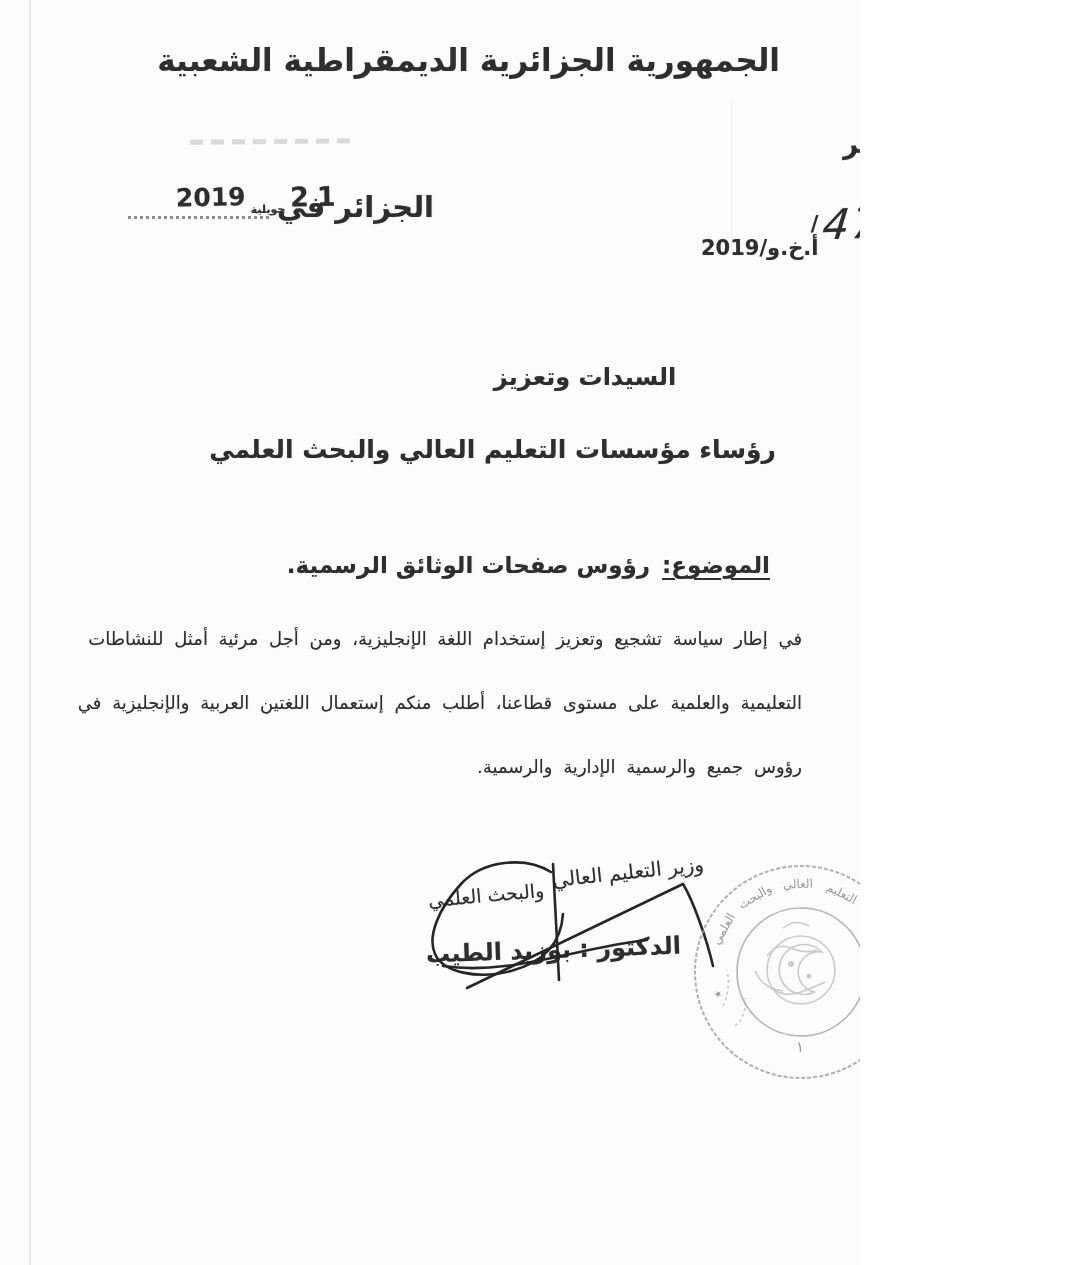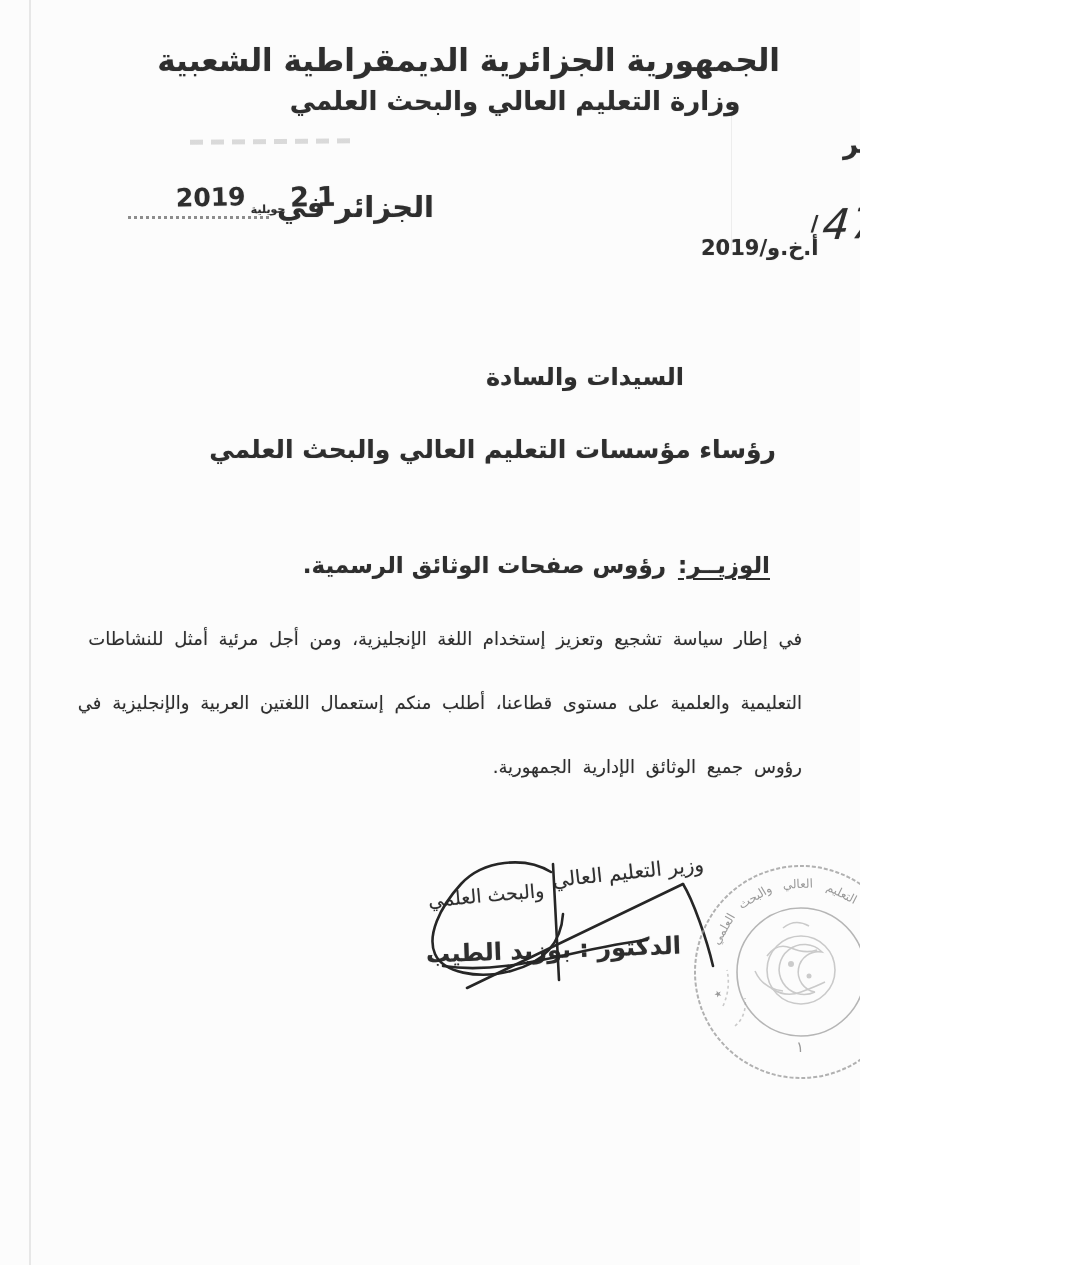--- a/index.html
+++ b/index.html
@@ -69,52 +69,51 @@
 <div id="page">
 
   <div class="edge-line" style="left:29px;"></div>
   <div class="edge-line" style="left:1047px;"></div>
   <div class="crease" style="left:731px;top:100px;height:150px;"></div>
   <div class="corner-arc"></div>
   <div class="abs smudge"></div>
 
   <div class="abs header-block">
     <div class="header-l1 arabic scan-text">الجمهورية الجزائرية الديمقراطية الشعبية</div>
-    <div class="header-l2 arabic scan-text">وزارة التعليم العالي والبحث العلمي</div>
   </div>
 
   <div class="abs minister-title arabic scan-text">الوزيــر</div>
 
   <div class="abs ref-line">
     <span class="ref-label arabic scan-text">رقم</span>
     <span class="ref-number scan-text">477</span>
     <span class="ref-code arabic scan-text">/أ.خ.و/2019</span>
   </div>
 
   <div class="abs dateline">
     <span class="place-label arabic scan-text">الجزائر في</span>
     <span class="dotted-rule"></span>
     <span class="date-stamp">
       <span class="date-day scan-text">21</span>
       <span class="date-month arabic scan-text">جويلية</span>
       <span class="date-year scan-text">2019</span>
     </span>
   </div>
 
-  <div class="abs addr1 arabic scan-text">السيدات والسادة</div>
+  <div class="abs addr1 arabic scan-text">السيدات وتعزيز</div>
   <div class="abs addr2 arabic scan-text">رؤساء مؤسسات التعليم العالي والبحث العلمي</div>
 
   <div class="abs subject">
-    <span class="subject-label arabic scan-text">الوزيــر:</span>
+    <span class="subject-label arabic scan-text">الموضوع:</span>
     <span class="arabic scan-text">رؤوس صفحات الوثائق الرسمية.</span>
   </div>
 
   <div class="abs body-line bl1 scan-text">في إطار سياسة تشجيع وتعزيز إستخدام اللغة الإنجليزية، ومن أجل مرئية أمثل للنشاطات</div>
   <div class="abs body-line bl2 scan-text">التعليمية والعلمية على مستوى قطاعنا، أطلب منكم إستعمال اللغتين العربية والإنجليزية في</div>
-  <div class="abs body-line bl3 scan-text">رؤوس جميع الوثائق الإدارية الجمهورية.</div>
+  <div class="abs body-line bl3 scan-text">رؤوس جميع والرسمية الإدارية والرسمية.</div>
 
   <div class="abs sig-title-right arabic scan-text">وزير التعليم العالي</div>
   <div class="abs sig-title-left arabic scan-text">والبحث العلمي</div>
   <div class="abs sig-name arabic scan-text">الدكتور : بوزيد الطيب</div>
 
   <svg class="abs sig-svg" width="470" height="170" viewBox="0 0 470 170">
     <g fill="none" stroke="#262626" stroke-width="2.6" stroke-linecap="round">
       <path d="M 138 14 L 144 130"></path>
       <path d="M 136 22 C 110 6, 68 10, 46 34 C 24 58, 12 86, 20 104 C 28 122, 62 130, 96 121 C 126 113, 146 96, 148 64"></path>
       <path d="M 52 138 L 268 34"></path>

